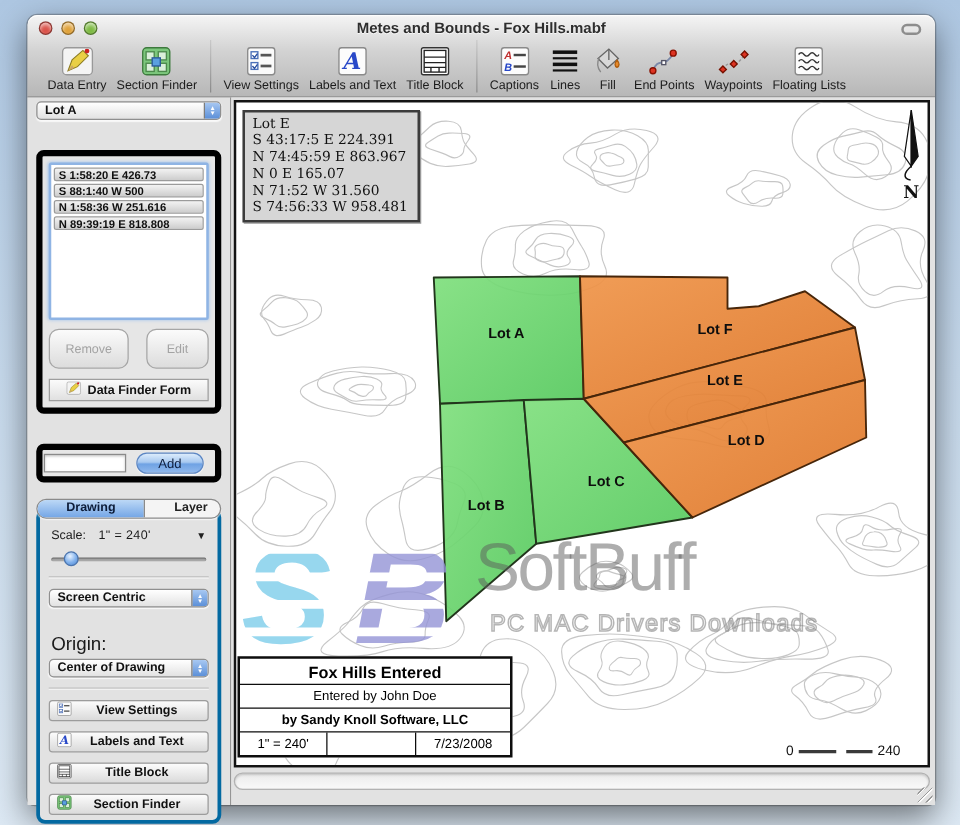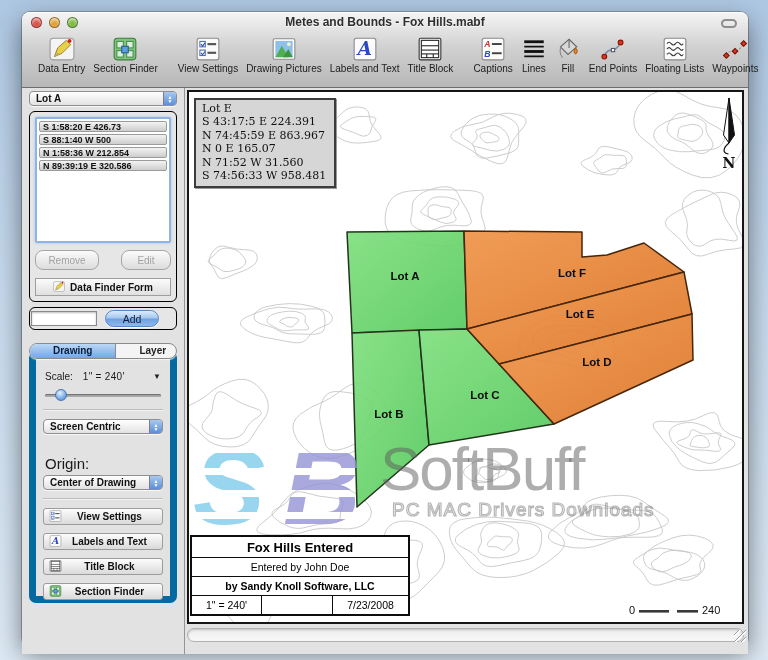--- a/index.html
+++ b/index.html
@@ -2,21 +2,21 @@
 <html><head>
 <meta charset="utf-8">
 <style>
   html,body{margin:0;padding:0}
   *{box-sizing:border-box}
   body{width:768px;height:660px;overflow:hidden;font-family:"Liberation Sans",sans-serif;
        background:linear-gradient(180deg,#aec7e2 0%,#c6d9ec 45%,#dde9f4 100%);}
   .window{position:absolute;left:22px;top:12px;width:726px;height:632px;
     border-radius:8px 8px 6px 6px;background:#dcdcdc;
     box-shadow:0 10px 26px rgba(0,0,0,.5),0 0 0 1px rgba(60,60,60,.35);}
-  .header{height:76px;border-radius:8px 8px 0 0;border-bottom:1px solid #6e6e6e;
+  .header{height:66px;border-radius:8px 8px 0 0;border-bottom:1px solid #6e6e6e;
     background:linear-gradient(180deg,#f5f5f5 0%,#d2d2d2 45%,#b7b7b7 100%);
     box-shadow:inset 0 1px 0 rgba(255,255,255,.8);position:relative;}
   .titlebar{height:20px;display:flex;align-items:center;justify-content:center;position:relative}
   .traffic{position:absolute;left:9px;top:5px;display:flex;gap:7px}
   .tl{width:11px;height:11px;border-radius:50%;border:1px solid rgba(0,0,0,.35);
       box-shadow:inset 0 2px 3px rgba(255,255,255,.6)}
   .tl.red{background:#da544c}.tl.yel{background:#e0a33c}.tl.grn{background:#7fbb45}
   .wtitle{font-size:12px;font-weight:bold;color:#2e2e2e;text-shadow:0 1px 0 rgba(255,255,255,.7)}
   .pill{position:absolute;right:11px;top:7px;width:16px;height:9px;border:2px solid #8d8d8d;border-radius:5px}
   .toolbar{display:flex;align-items:flex-end;padding:1px 0 3px 12px;height:45px}
@@ -25,39 +25,39 @@
   .titem .lb{font-size:10px;color:#1c1c1c;white-space:nowrap;margin-top:1px}
   .tsep{width:1px;height:42px;background:linear-gradient(#c9c9c9,#8a8a8a);margin:0 6px}
   .content{display:flex;height:566px}
   
   .sidebar{width:163px;background:#e2e2e2;border-right:1px solid #959595;padding:3px 7px 0 7px;flex:none}
   .selectbox{height:15px;border:1px solid #8f8f8f;border-radius:4px;background:linear-gradient(#ffffff,#e2e2e2);
     display:flex;align-items:center;overflow:hidden;box-shadow:0 1px 1px rgba(255,255,255,.8)}
   .selectbox .sv{flex:1;font-size:10px;font-weight:bold;color:#111;padding-left:6px;white-space:nowrap}
   .selectbox .stepper{width:13px;height:100%;background:linear-gradient(#a8c8f2,#5b8fd8);
     border-left:1px solid #7d7d7d;display:flex;flex-direction:column;align-items:center;justify-content:center;color:#fff;font-size:5px;line-height:4px}
-  .group{border:1px solid #000000;border-radius:6px;background:#e6e6e6;padding:5px;margin-top:5px}
+  .group{border:5px solid #000000;border-radius:6px;background:#e6e6e6;padding:5px;margin-top:24px}
   .calllist{background:#fff;border:2px solid #8fb4e4;border-radius:2px;height:126px;padding:2px;box-shadow:0 0 3px #9ec2ec}
   .callrow{height:11px;line-height:10px;margin-bottom:2px;font-size:9px;font-weight:bold;color:#101010;
     background:linear-gradient(#f3f3f3,#cdcdcd);border:1px solid #9b9b9b;border-radius:2px;padding-left:3px;white-space:nowrap;overflow:hidden}
   .btnrow{display:flex;justify-content:space-between;margin-top:7px}
-  .sbtn{height:20px;border:1px solid #a6a6a6;border-radius:8px;background:linear-gradient(#fbfbfb,#dcdcdc);
+  .sbtn{height:32px;border:1px solid #a6a6a6;border-radius:8px;background:linear-gradient(#fbfbfb,#dcdcdc);
     font-size:10px;color:#a3a3a3;display:flex;align-items:center;justify-content:center}
   .defbtn{margin-top:8px;height:18px;border:1px solid #9e9e9e;background:linear-gradient(#fbfbfb,#e0e0e0);
     display:flex;align-items:center;justify-content:center;gap:5px;font-size:10px;font-weight:bold;color:#111}
   .addrow{display:flex;align-items:center;gap:8px;padding:2px 1px}
   .addfield{width:66px;height:15px;border:1px solid #8a8a8a;background:#fff;box-shadow:inset 0 1px 2px rgba(0,0,0,.25);font-size:10px;padding:0 2px}
   .addbtn{width:54px;height:17px;border:1px solid #5b86c4;border-radius:9px;
     background:linear-gradient(#dcecfc 0%,#a8c9f0 45%,#6fa2e4 55%,#8fb8ec 100%);
     font-size:10.5px;font-weight:normal;color:#102040;display:flex;align-items:center;justify-content:center;box-shadow:0 1px 1px rgba(255,255,255,.8)}
   .tabs{display:flex;justify-content:center;margin-top:13px;position:relative;z-index:2}
   .tabwrap{display:flex;border:1px solid #8a8a8a;border-radius:8px;overflow:hidden;background:#f4f4f4;box-shadow:0 1px 1px rgba(255,255,255,.7)}
   .tab{font-size:10px;font-weight:bold;padding:1px 23px 2px;color:#222}
   .tab.active{background:linear-gradient(#bcd8f6,#74a6e6);color:#0c1c38;border-right:1px solid #8a8a8a}
-  .panel{border:7px solid #0369a1;border-radius:7px;background:#e2e2e2;margin-top:-8px;padding:13px 7px 6px;height:252px}
+  .panel{border:3px solid #0369a1;border-radius:7px;background:#e2e2e2;margin-top:-8px;padding:13px 7px 6px;height:252px}
   .scalerow{display:flex;align-items:center;font-size:10px;color:#1a1a1a;padding:0 2px}
   .scalerow .val{margin-left:10px;letter-spacing:.3px}
   .caret{margin-left:auto;font-size:8px;color:#222}
   .slider{position:relative;height:12px;margin:7px 2px 4px}
   .strack{position:absolute;left:0;right:0;top:5px;height:3px;background:#a9a9a9;border-radius:2px;box-shadow:inset 0 1px 1px rgba(0,0,0,.35)}
   .sthumb{position:absolute;left:10px;top:0;width:12px;height:12px;border-radius:50% 50% 50% 50%;
     background:radial-gradient(circle at 40% 30%,#e8f3ff,#7fb0ec 55%,#4f86d0);border:1px solid #4a74ae}
   .phr{border:0;border-top:1px solid #bdbdbd;border-bottom:1px solid #f2f2f2;margin:8px 0}
   .olabel{font-size:15px;color:#1a1a1a;margin:21px 0 3px;padding-left:2px}
   .pbtn{height:17px;margin-bottom:8px;border:1px solid #9c9c9c;border-radius:3px;
@@ -73,21 +73,21 @@
   .titleblock{position:absolute;left:1px;bottom:6px;width:220px;background:#fff;border:2px solid #0d0d0d;font-family:"Liberation Sans",sans-serif}
   .tb-r{border-bottom:1.5px solid #0d0d0d;text-align:center}
   .tb-r1{font-size:13px;font-weight:bold;padding:3px 0 2px}
   .tb-r2{font-size:10.5px;font-weight:bold;padding:3px 0}
   .tb-r3{font-size:10.5px;padding:3px 0}
   .tb-r4{display:flex;font-size:10.5px}
   .tb-c{padding:3px 0;text-align:center}
   .tb-c1{width:70px;border-right:1.5px solid #0d0d0d}
   .tb-c2{flex:1;border-right:1.5px solid #0d0d0d}
   .tb-c3{width:75px}
-  .wm-name{position:absolute;left:191px;top:341px;font-size:62px;font-weight:400;letter-spacing:-2px;
+  .wm-name{position:absolute;left:191px;top:341px;font-size:54px;font-weight:400;letter-spacing:-2px;
     color:rgba(92,92,92,.5);white-space:nowrap}
   .wm-tag{position:absolute;left:203px;top:407px;font-size:19px;letter-spacing:1px;color:rgba(255,255,255,.08);
     -webkit-text-stroke:1.2px rgba(120,120,120,.55);white-space:nowrap}
   .wm-logo{position:absolute;left:2px;top:338px}
   .hscroll{margin-top:4px;height:14px;border:1px solid #b2b2b2;border-radius:7px;
     background:linear-gradient(#ebebeb,#f9f9f9);box-shadow:inset 0 1px 2px rgba(0,0,0,.18)}
   .grip{position:absolute;right:2px;bottom:2px;width:12px;height:12px;
     background:repeating-linear-gradient(135deg,transparent 0 3px,#9a9a9a 3px 4px,#fdfdfd 4px 5px)}
 </style>
 </head>
@@ -140,32 +140,20 @@
               <rect x="4.5" y="12" width="5" height="5" fill="#fff" stroke="#4a6fb8"></rect>
               <path d="M5.5,14.5 l1.5,1.8 2.2,-3" stroke="#2a4fa0" fill="none"></path>
               <rect x="11.5" y="13.5" width="8" height="2" fill="#555"></rect>
             </svg>
           </span>
           <span class="lb">View Settings</span>
         </div>
         <div class="titem">
           <span class="ic">
             <svg width="26" height="24" viewBox="0 0 24 22">
-              <rect x="2" y="1.5" width="20" height="19" rx="1.5" fill="#fff" stroke="#8a8a8a"></rect>
-              <rect x="4" y="3.5" width="16" height="15" fill="#8fc0ea"></rect>
-              <polygon points="4,18.5 10,8 16,18.5" fill="#4fae4f"></polygon>
-              <polygon points="11,18.5 16,11 20,18.5" fill="#3d963d"></polygon>
-              <circle cx="16.5" cy="6.5" r="1.7" fill="#f5f0c8"></circle>
-            </svg>
-          </span>
-          <span class="lb">Drawing Pictures</span>
-        </div>
-        <div class="titem">
-          <span class="ic">
-            <svg width="26" height="24" viewBox="0 0 24 22">
               <rect x="2" y="1" width="20" height="20" rx="2" fill="#fcfcfc" stroke="#8a8a8a"></rect>
               <text x="12" y="17" text-anchor="middle" font-family="DejaVu Serif,serif" font-style="italic" font-weight="bold" font-size="17" fill="#2848c8">A</text>
             </svg>
           </span>
           <span class="lb">Labels and Text</span>
         </div>
         <div class="titem">
           <span class="ic">
             <svg width="26" height="24" viewBox="0 0 24 22">
               <rect x="2" y="1" width="20" height="20" rx="1.5" fill="#fff" stroke="#333"></rect>
@@ -221,58 +209,58 @@
               <circle cx="4" cy="18" r="2.2" fill="#dd3322" stroke="#881100"></circle>
               <circle cx="19" cy="5" r="2.2" fill="#dd3322" stroke="#881100"></circle>
               <rect x="10.5" y="10.5" width="3" height="3" fill="#fff" stroke="#556"></rect>
             </svg>
           </span>
           <span class="lb">End Points</span>
         </div>
         <div class="titem">
           <span class="ic">
             <svg width="26" height="24" viewBox="0 0 24 22">
+              <path d="M4,17 C9,8 12,19 20,6" fill="none" stroke="#999" stroke-dasharray="2,1.5"></path>
+              <rect x="2.2" y="15.2" width="3.6" height="3.6" transform="rotate(45 4 17)" fill="#dd3322" stroke="#771100"></rect>
+              <rect x="10.2" y="11.2" width="3.6" height="3.6" transform="rotate(45 12 13)" fill="#dd3322" stroke="#771100"></rect>
+              <rect x="18.2" y="4.2" width="3.6" height="3.6" transform="rotate(45 20 6)" fill="#dd3322" stroke="#771100"></rect>
+            </svg>
+          </span>
+          <span class="lb">Waypoints</span>
+        </div>
+        <div class="titem">
+          <span class="ic">
+            <svg width="26" height="24" viewBox="0 0 24 22">
               <rect x="2" y="1" width="20" height="20" rx="2" fill="#fcfcfc" stroke="#8a8a8a"></rect>
               <path d="M4.5,6 q2,-2.5 4,0 t4,0 t4,0 t3,0" fill="none" stroke="#333"></path>
               <path d="M4.5,11 q2,-2.5 4,0 t4,0 t4,0 t3,0" fill="none" stroke="#333"></path>
               <path d="M4.5,16 q2,-2.5 4,0 t4,0 t4,0 t3,0" fill="none" stroke="#333"></path>
             </svg>
           </span>
           <span class="lb">Floating Lists</span>
-        </div>
-        <div class="titem">
-          <span class="ic">
-            <svg width="26" height="24" viewBox="0 0 24 22">
-              <path d="M4,17 C9,8 12,19 20,6" fill="none" stroke="#999" stroke-dasharray="2,1.5"></path>
-              <rect x="2.2" y="15.2" width="3.6" height="3.6" transform="rotate(45 4 17)" fill="#dd3322" stroke="#771100"></rect>
-              <rect x="10.2" y="11.2" width="3.6" height="3.6" transform="rotate(45 12 13)" fill="#dd3322" stroke="#771100"></rect>
-              <rect x="18.2" y="4.2" width="3.6" height="3.6" transform="rotate(45 20 6)" fill="#dd3322" stroke="#771100"></rect>
-            </svg>
-          </span>
-          <span class="lb">Waypoints</span>
         </div>
       </div>
   </div>
 
   <div class="content">
     <div class="sidebar">
       <div class="selectbox">
         <span class="sv">Lot A</span>
         <span class="stepper">
             <span>▲</span>
             <span>▼</span>
           </span>
       </div>
 
       <div class="group">
         <div class="calllist" id="calllist">
             <div class="callrow">S 1:58:20 E 426.73</div>
             <div class="callrow">S 88:1:40 W 500</div>
-            <div class="callrow">N 1:58:36 W 212.854</div>
-            <div class="callrow">N 89:39:19 E 320.586</div>
+            <div class="callrow">N 1:58:36 W 251.616</div>
+            <div class="callrow">N 89:39:19 E 818.808</div>
           </div>
         <div class="btnrow">
           <div class="sbtn" style="width:64px">Remove</div>
           <div class="sbtn" style="width:50px">Edit</div>
         </div>
         <div class="defbtn">
           <span class="icsm"><svg width="12" height="11" viewBox="0 0 24 22">
                 <rect x="1" y="1" width="22" height="20" rx="3" fill="#f4f4f4" stroke="#999"></rect>
                 <polygon points="5,18 8,10 16,3 20,7 12,15" fill="#e9cf45" stroke="#8a7a20" stroke-width="0.8"></polygon>
                 <polygon points="5,18 8,14 9.5,16" fill="#caa66a"></polygon>

